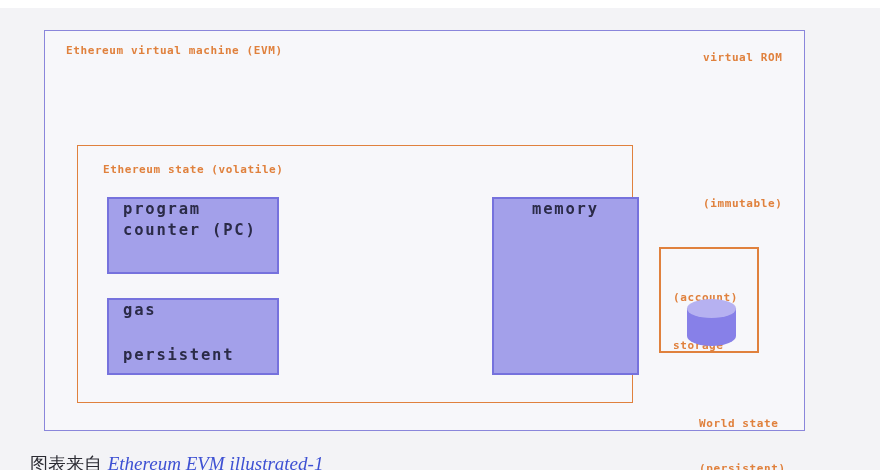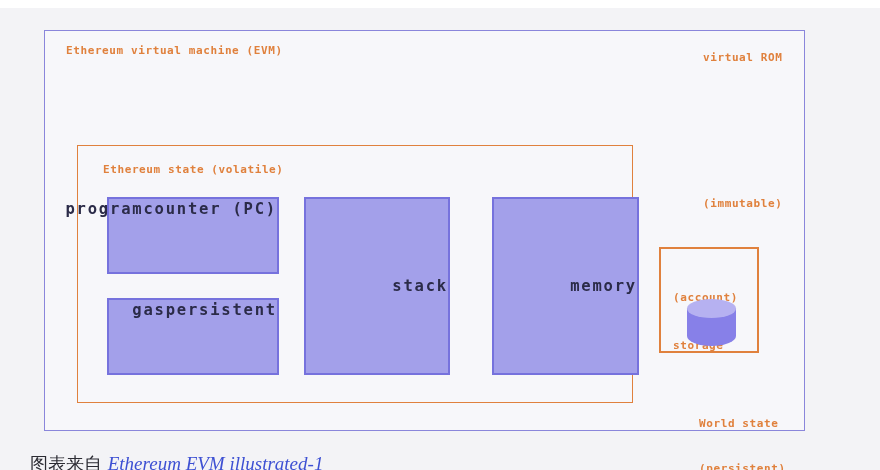--- a/index.html
+++ b/index.html
@@ -26,25 +26,25 @@
   
   .machine-box {
     position: absolute; left: 32px; top: 114px; width: 556px; height: 258px;
     border: 1.5px solid var(--accent);
   }
   .machine-label { position: absolute; left: 25px; top: 16px; }
   .pbox {
     position: absolute; background: var(--purple_fill);
     border: 2px solid var(--purple_border);
     color: var(--box_text); font-size: 15.5px; letter-spacing: 1.8px;
-    line-height: 21px; display: flex; flex-direction: row; justify-content: flex-end;
+    line-height: 21px; display: flex; flex-direction: column; justify-content: flex-start;
   }
   .pbox .ln { display: block; white-space: pre; }
   .pbox-pc   { left: 29px;  top: 51px;  width: 172px; height: 77px; padding-left: 14px; }
-  .pbox-gas  { left: 29px;  top: 152px; width: 172px; height: 77px; padding-left: 14px; }
+  .pbox-gas  { left: 29px;  top: 152px; width: 172px; height: 77px; padding-left: 14px; gap: 24px; }
   .pbox-stack  { left: 226px; top: 51px; width: 146px; height: 178px; align-items: center; }
   .pbox-memory { left: 414px; top: 51px; width: 147px; height: 178px; align-items: center; }
   
   .rom-label { position: absolute; left: 658px; top: 19px; }
   .rom-box {
     position: absolute; left: 658px; top: 43px; width: 86px; height: 110px;
     border: 1.5px dashed var(--accent);
   }
   .rom-box-label { position: absolute; left: 0; right: 0; top: 18px; text-align: center; }
   .cube-icon {
@@ -105,23 +105,20 @@
       <div class="pbox pbox-pc">
         <span class="ln">program</span>
         <span class="ln">counter (PC)</span>
       </div>
 
       <div class="pbox pbox-gas">
         <span class="ln">gas</span>
         <span class="ln">persistent</span>
       </div>
 
-      <div class="pbox pbox-stack">
-        <span class="ln">stack</span>
-      </div>
 
       <div class="pbox pbox-memory">
         <span class="ln">memory</span>
       </div>
     </div>
 
     <div class="small-label rom-label">virtual ROM</div>
 
 
     <div class="small-label immutable-label">(immutable)</div>

